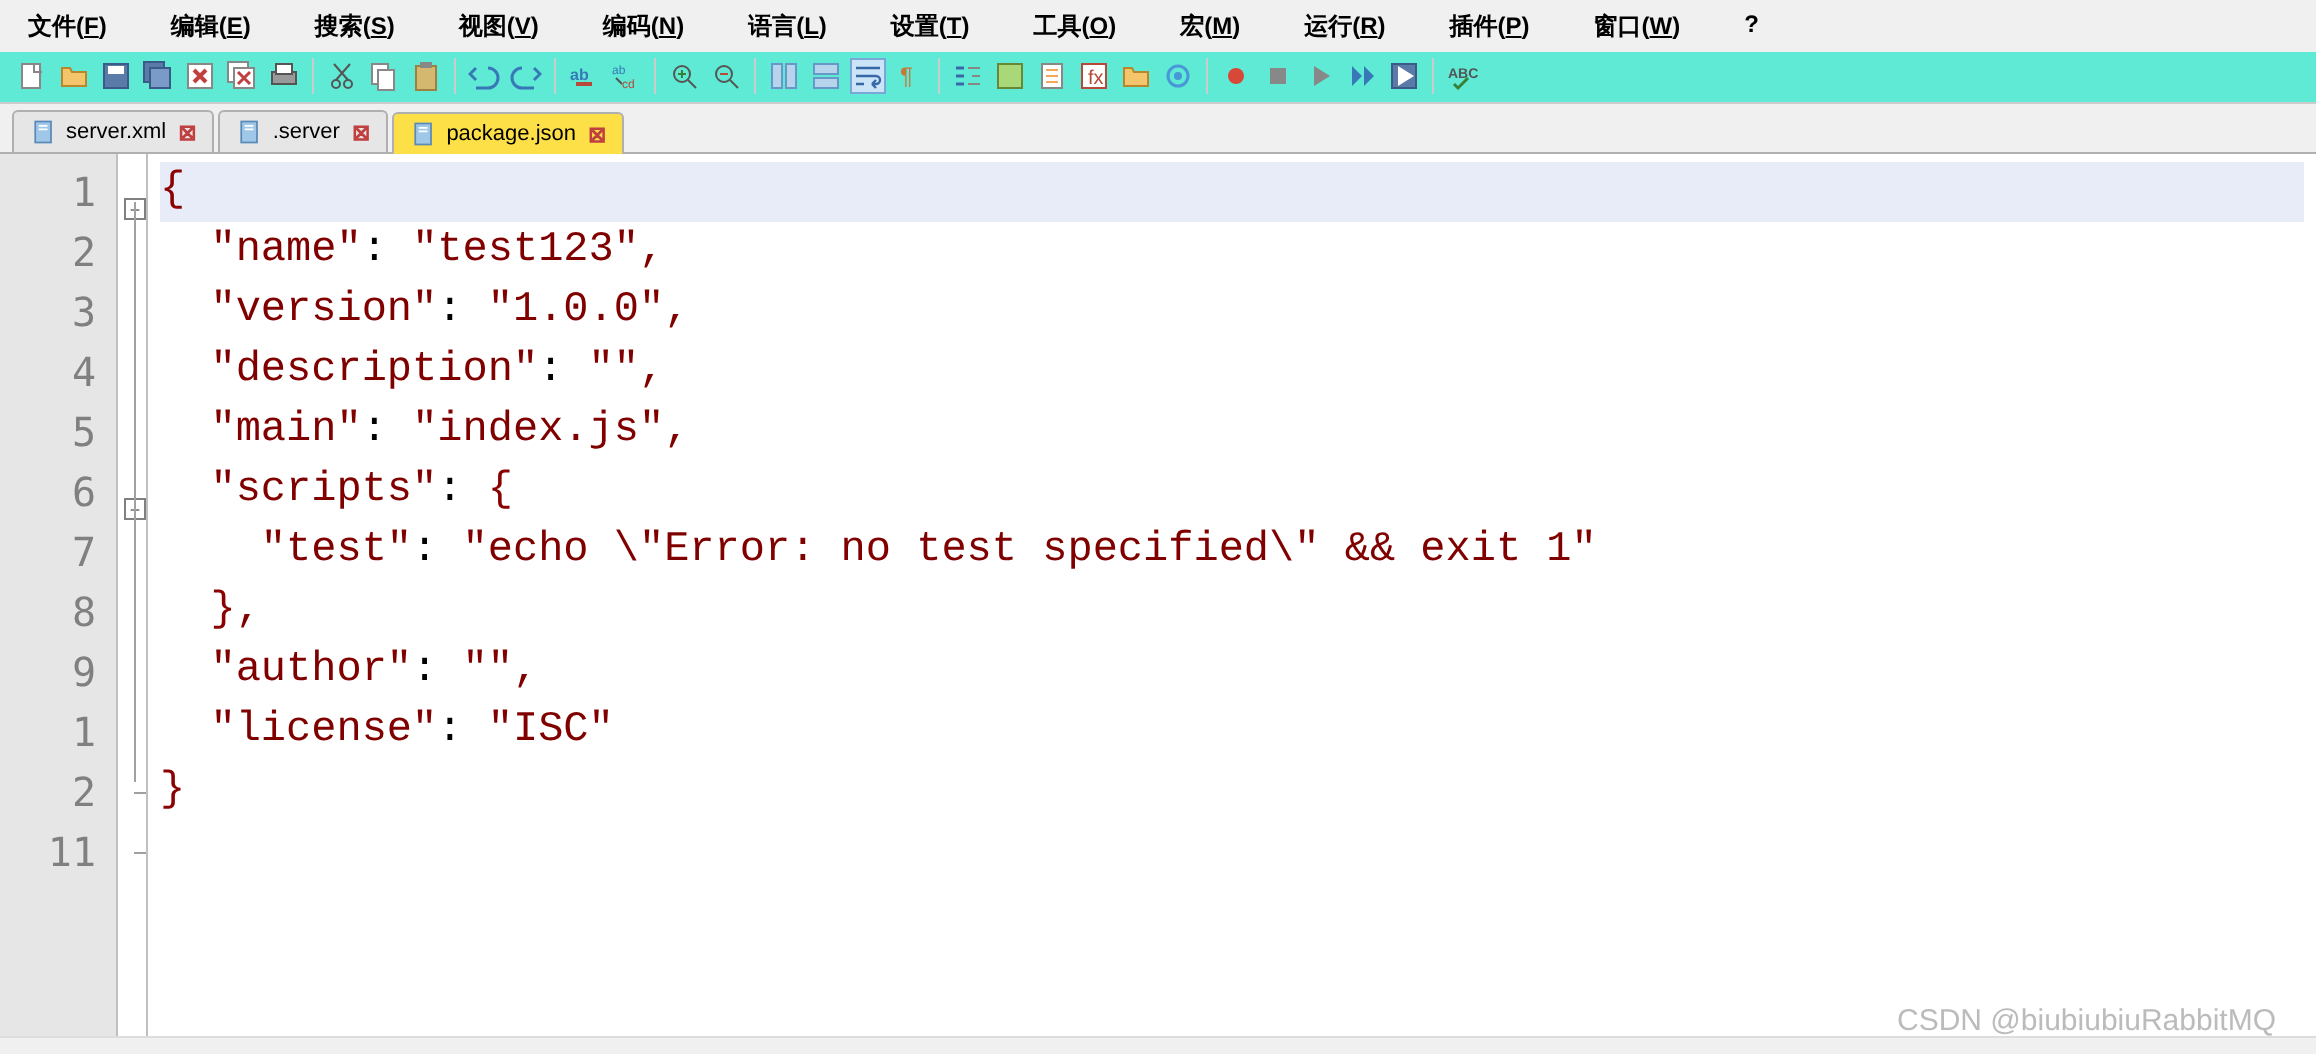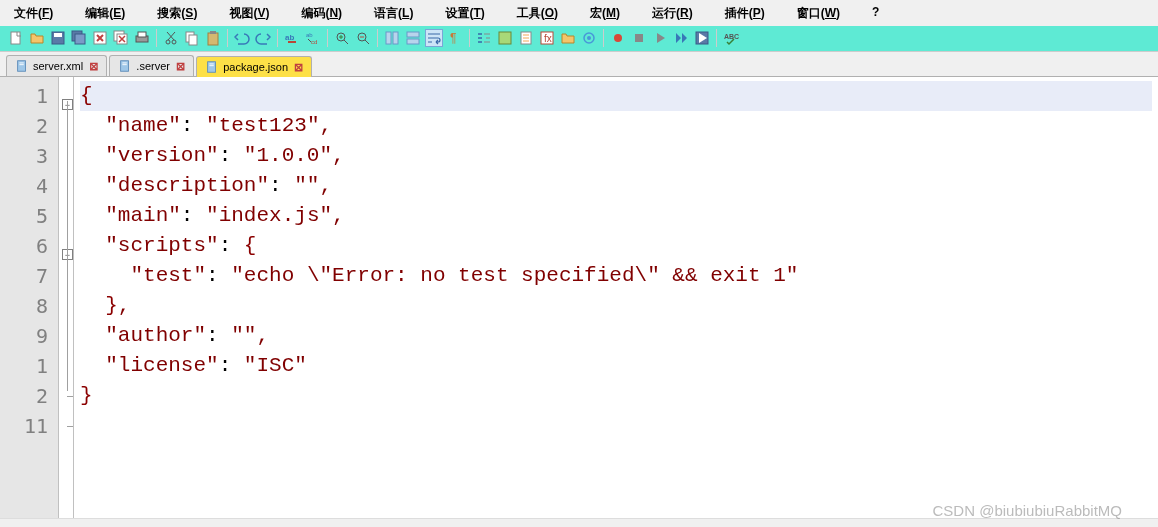--- a/index.html
+++ b/index.html
@@ -26,21 +26,21 @@
 .fold-col .fold-corner { position: absolute; left: 8px; width: 6px; height: 1px; background: #a0a0a0; }
 .code { flex: 1; padding: 4px 6px; font-family: Consolas, "Courier New", monospace; font-size: 21px; line-height: 30px; white-space: pre; }
 .code .line { height: 30px; }
 .code .line.highlight { background: #e8ecf8; }
 .tok-brace { color: #8b0000; }
 .tok-key { color: #800000; }
 .tok-str { color: #800000; }
 .tok-punct { color: #800000; }
 .tok-black { color: #000; }
 .tok-op { color: #000; }
-.watermark { position: absolute; bottom: 8px; right: 36px; color: rgba(120,120,120,0.5); font-size: 15px; font-family: sans-serif; }
+.watermark { position: absolute; bottom: 8px; right: 20px; color: rgba(120,120,120,0.5); font-size: 15px; font-family: sans-serif; }
 </style>
 </head>
 <body>
 
 <div class="menubar" id="menubar">
     <span class="menu-item">文件(<u>F</u>)</span>
     <span class="menu-item">编辑(<u>E</u>)</span>
     <span class="menu-item">搜索(<u>S</u>)</span>
     <span class="menu-item">视图(<u>V</u>)</span>
     <span class="menu-item">编码(<u>N</u>)</span>

